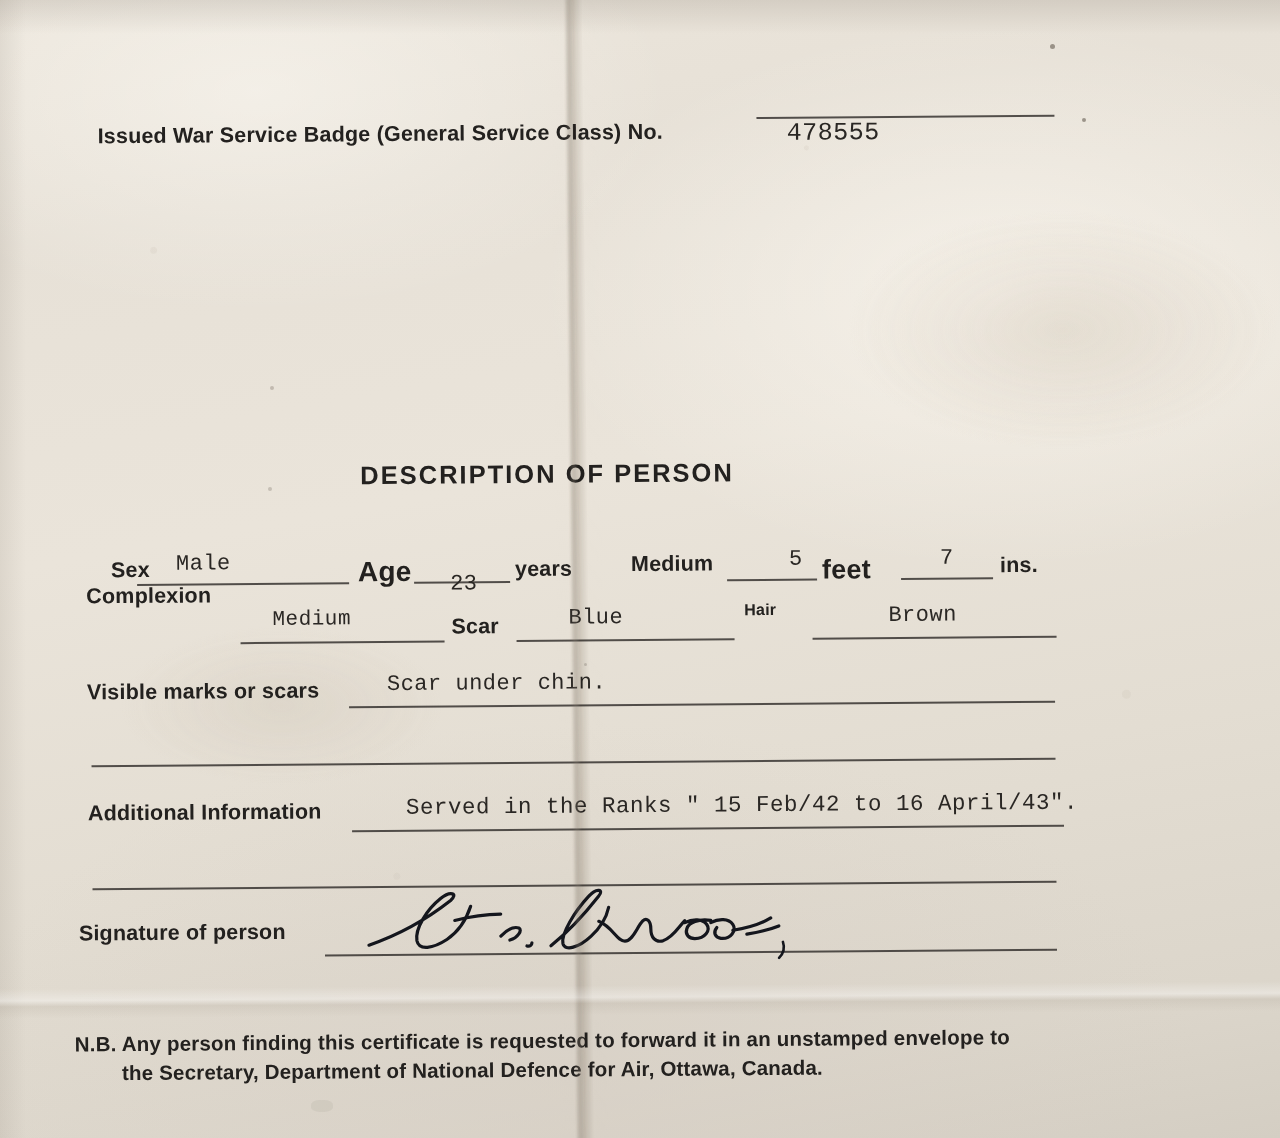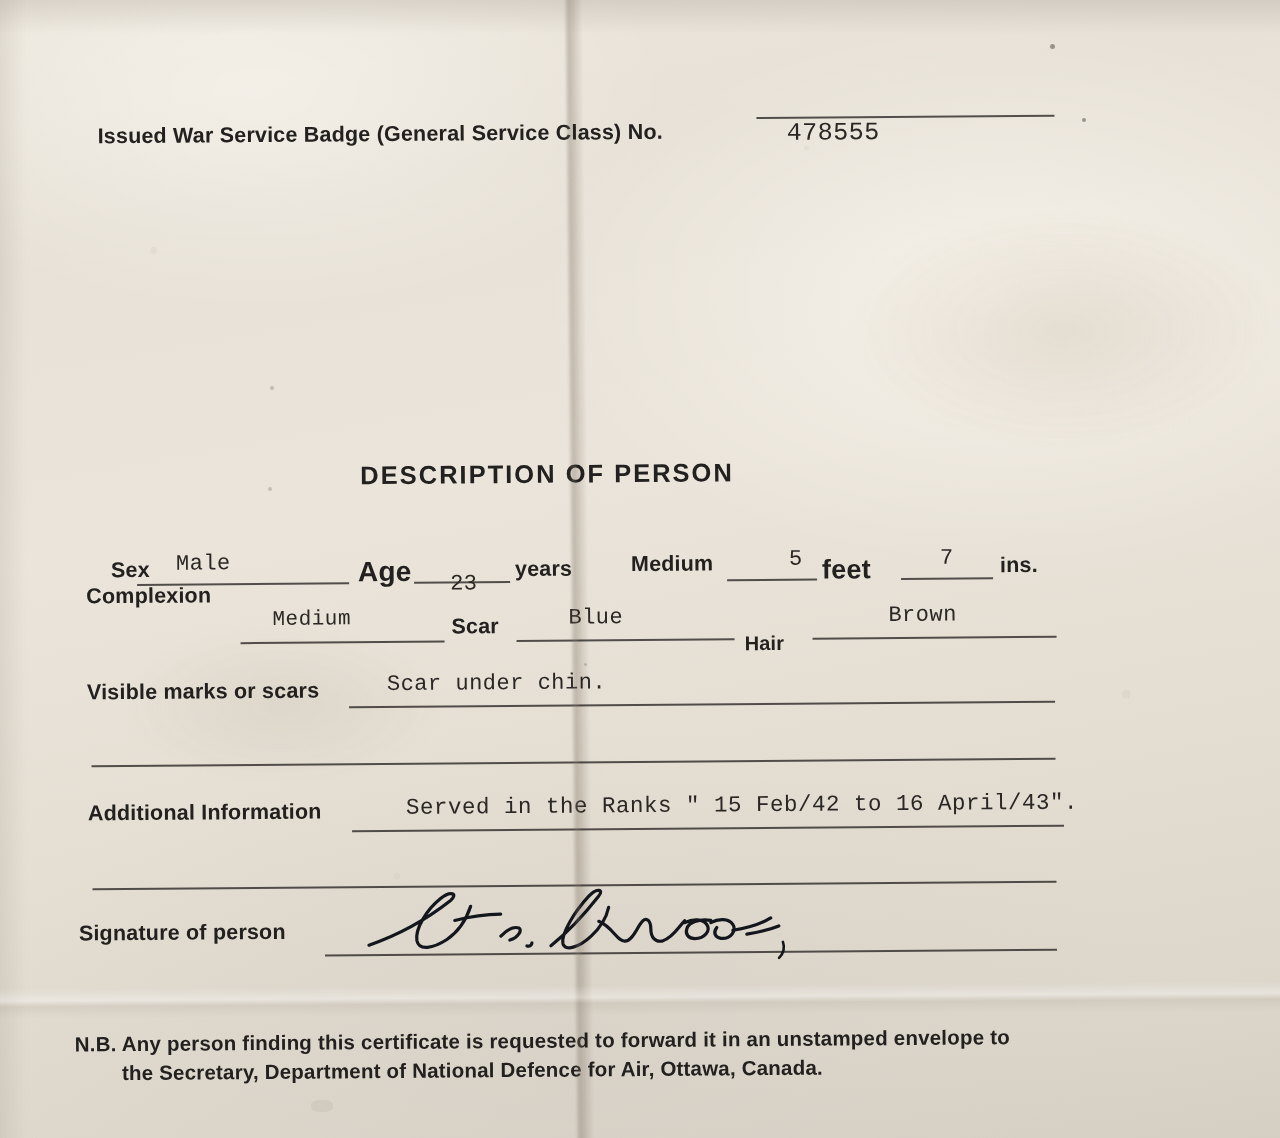--- a/index.html
+++ b/index.html
@@ -163,21 +163,21 @@
 
   
   #lbl-complexion { top: 580px; left: 86px;  font-size: 21.5px; }
   #val-complexion { top: 605px; left: 272px; font-size: 21px; }
   #rule-complexion{ top: 639px; left: 240px; width: 204px; }
 
   #lbl-eyes { top: 613px; left: 451px; font-size: 21.5px; }
   #val-eyes { top: 605px; left: 568px; font-size: 22px; }
   #rule-eyes{ top: 639px; left: 516px; width: 218px; }
 
-  #lbl-hair { top: 633px; left: 744px; font-size: 20px; }
+  #lbl-hair { top: 602px; left: 744px; font-size: 16px; }
   #val-hair { top: 605px; left: 888px; font-size: 22px; }
   #rule-hair{ top: 639px; left: 812px; width: 244px; }
 
   
   #lbl-marks { top: 676px; left: 86px; font-size: 21.5px; }
   #val-marks { top: 670px; left: 386px; font-size: 22px; }
   #rule-marks{ top: 704px; left: 348px; width: 706px; }
 
   
   #rule-blank1 { top: 761px; left: 90px; width: 964px; }

